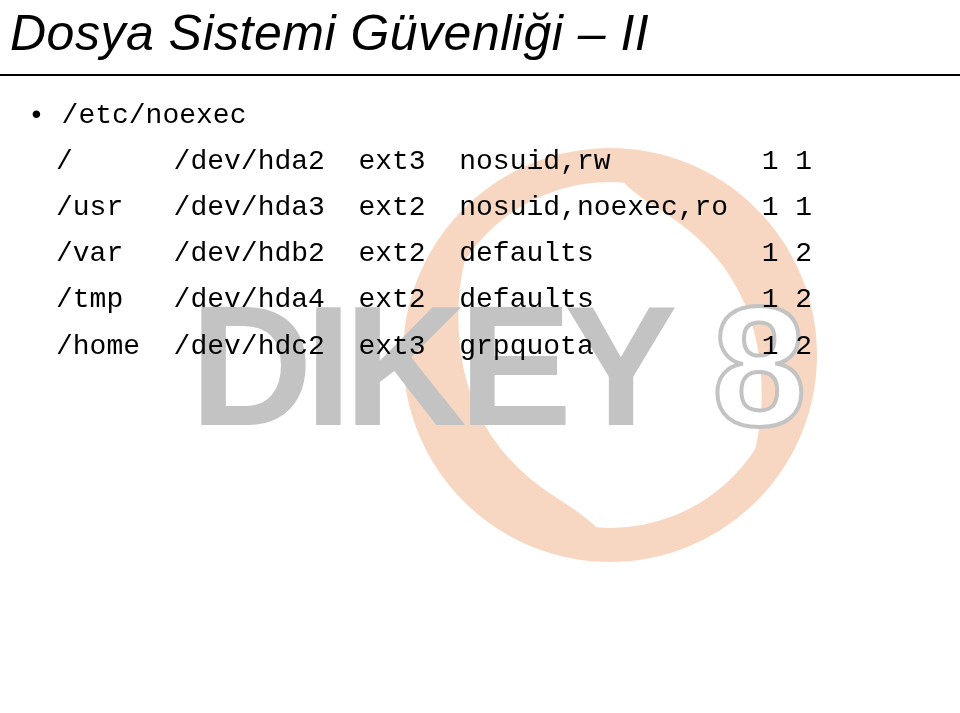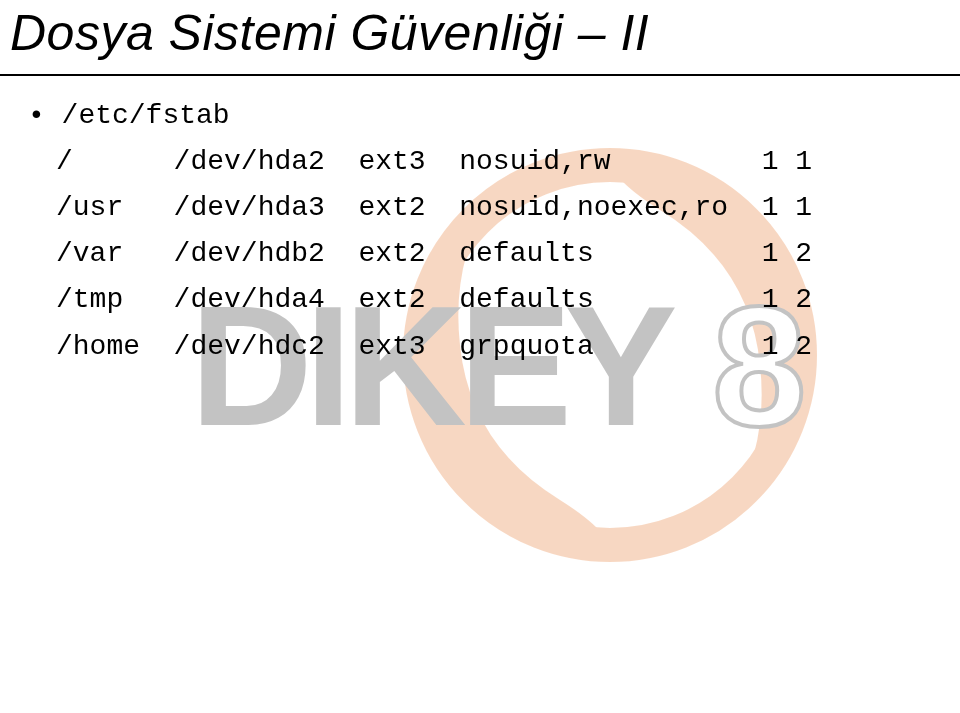--- a/index.html
+++ b/index.html
@@ -72,20 +72,20 @@
     <path d="M 490 60 Q 640 100 670 230 Q 690 340 600 420 Q 650 350 640 260 Q 630 160 540 105 Q 500 80 490 60 Z" fill="#e67428"></path>
     <path d="M 490 440 Q 340 400 310 270 Q 290 160 380 80 Q 330 150 340 240 Q 350 340 440 395 Q 480 420 490 440 Z" fill="#e67428"></path>
 
     <text x="70" y="320" font-family="Arial Black, Arial, sans-serif" font-weight="900" font-size="170" fill="#2b2b2b" letter-spacing="-8">DIKEY</text>
     <text x="592" y="320" font-family="Arial Black, Arial, sans-serif" font-weight="900" font-size="170" fill="#ffffff" stroke="#2b2b2b" stroke-width="4">8</text>
   </svg>
 </div>
 
 <div class="content">
   <h1 class="page-title">Dosya Sistemi Güvenliği – II</h1>
-  <div class="bullet-line"><span>/etc/fstab</span></div>
+  <div class="bullet-line"><span>/etc/noexec</span></div>
   <div class="fstab-table">/      /dev/hda2  ext3  nosuid,rw         1 1
 /usr   /dev/hda3  ext2  nosuid,noexec,ro  1 1
 /var   /dev/hdb2  ext2  defaults          1 2
 /tmp   /dev/hda4  ext2  defaults          1 2
 /home  /dev/hdc2  ext3  grpquota          1 2
 </div>
 </div>
 
 </body></html>

